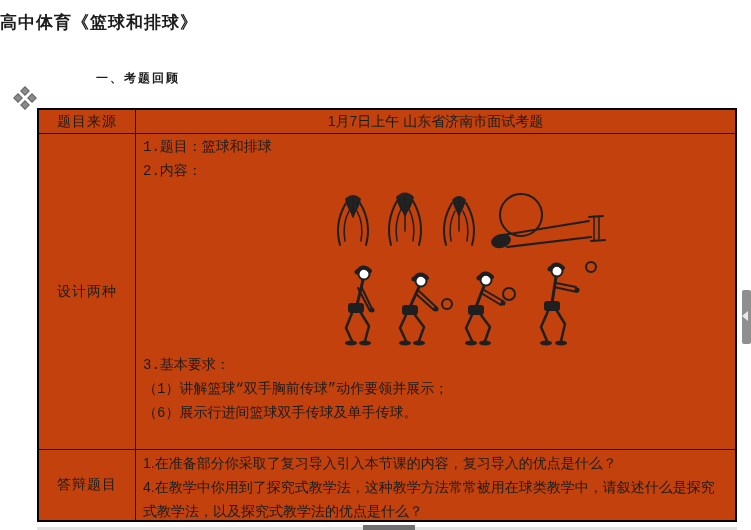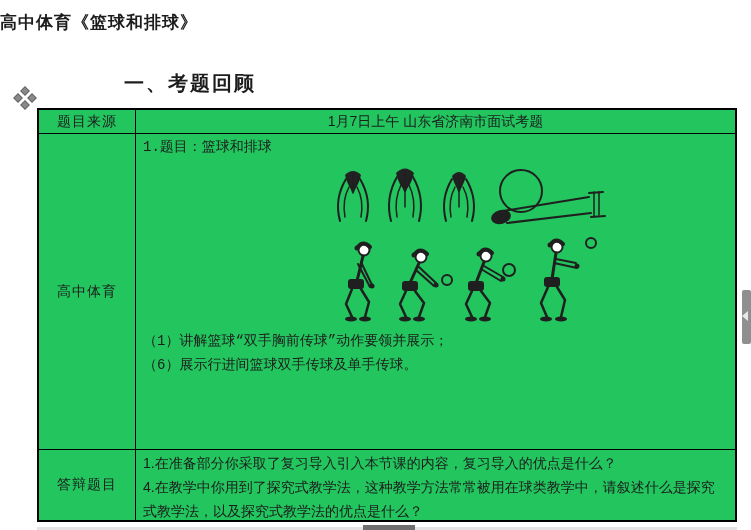--- a/index.html
+++ b/index.html
@@ -7,30 +7,30 @@
     width:751px;height:530px;overflow:hidden;background:#ffffff;
     font-family:"Liberation Sans","DejaVu Sans",sans-serif;color:#1c1c1c;
   }
   .canvas{position:relative;width:751px;height:530px;background:#ffffff;}
 
   .doc-title{
     position:absolute;top:11px;left:0;width:100%;
     font-size:17px;font-weight:bold;letter-spacing:1px;
   }
   .section-heading{
-    position:absolute;top:70px;left:124px;
-    font-size:20px;font-weight:bold;letter-spacing:2px;
+    position:absolute;top:70px;left:96px;
+    font-size:12px;font-weight:bold;letter-spacing:2px;
   }
 
   .move-handle{position:absolute;left:12px;top:86px;width:26px;height:26px;}
 
   .exam-table{
     position:absolute;left:37px;top:108px;width:700px;
     border:2px solid #000;box-sizing:border-box;
-    font-size:14px;background:#22c55e;
+    font-size:14px;background:#c2410c;
   }
   .tr{display:flex;box-sizing:border-box;}
   .tr + .tr{border-top:1px solid #000;}
   .td{box-sizing:border-box;}
   .td.label{
     width:97px;flex:none;border-right:1px solid #000;
     display:flex;align-items:center;justify-content:center;
     letter-spacing:1px;
   }
   .td.content{flex:1;padding:1px 7px;overflow:hidden;}
@@ -81,23 +81,24 @@
   <div class="section-heading">一、考题回顾</div>
 
   <div class="exam-table">
 
     <div class="tr tr-source">
       <div class="td label">题目来源</div>
       <div class="td valcenter">1月7日上午 山东省济南市面试考题</div>
     </div>
 
     <div class="tr tr-lecture">
-      <div class="td label">高中体育</div>
+      <div class="td label">设计两种</div>
       <div class="td content">
         <div class="line">1.题目：篮球和排球</div>
+        <div class="line">2.内容：</div>
 
         <svg class="figure-svg" width="280" height="166" viewBox="0 0 280 166">
           <g stroke="#1f1f1f" fill="none" stroke-width="2" stroke-linecap="round" stroke-linejoin="round">
 
             <g transform="translate(4,6)">
               <path d="M7,54 Q1,32 13,12"></path>
               <path d="M33,54 Q39,32 27,12"></path>
               <path d="M12,50 Q9,33 16,20" stroke-width="1.5"></path>
               <path d="M28,50 Q31,33 24,20" stroke-width="1.5"></path>
               <path d="M12,8 Q20,0 28,8 Q25,20 20,24 Q15,20 12,8 Z" fill="#222" stroke="none"></path>
@@ -180,20 +181,21 @@
               <rect x="13" y="40" width="16" height="10" rx="3" fill="#1f1f1f" stroke="none"></rect>
               <path d="M26,50 L34,63 L30,80" stroke-width="2.5"></path>
               <path d="M17,50 L10,66 L16,80" stroke-width="2.5"></path>
               <ellipse cx="30" cy="82" rx="6" ry="2.5" fill="#1f1f1f" stroke="none"></ellipse>
               <ellipse cx="15" cy="82" rx="6" ry="2.5" fill="#1f1f1f" stroke="none"></ellipse>
               <circle cx="60" cy="6" r="5"></circle>
             </g>
           </g>
         </svg>
 
+        <div class="line">3.基本要求：</div>
         <div class="line">（1）讲解篮球“双手胸前传球”动作要领并展示；</div>
         <div class="line">（6）展示行进间篮球双手传球及单手传球。</div>
       </div>
     </div>
 
     <div class="tr tr-defense">
       <div class="td label">答辩题目</div>
       <div class="td content">
         <div class="defense-line">1.在准备部分你采取了复习导入引入本节课的内容，复习导入的优点是什么？</div>
         <div class="defense-line">4.在教学中你用到了探究式教学法，这种教学方法常常被用在球类教学中，请叙述什么是探究式教学法，以及探究式教学法的优点是什么？</div>

